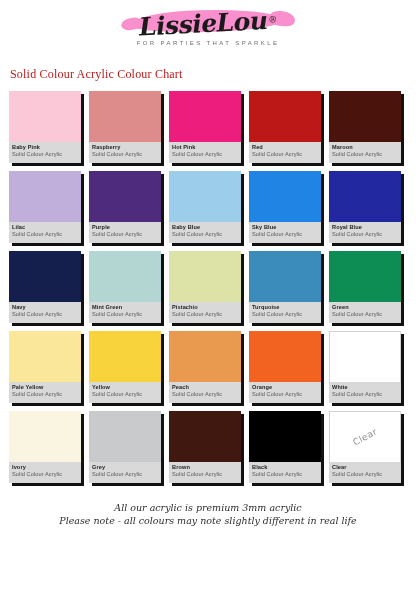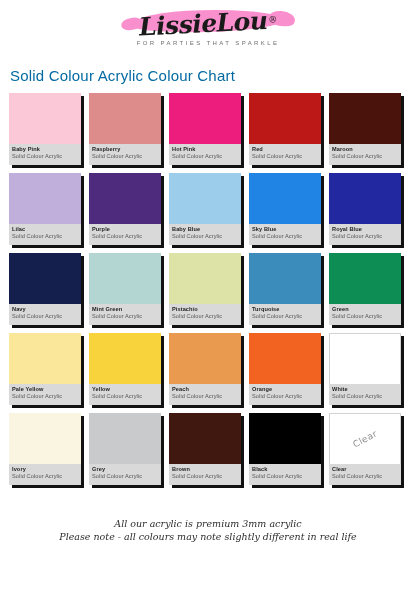--- a/index.html
+++ b/index.html
@@ -44,22 +44,22 @@
   .logo-tag{
     margin-top:-4px;
     font-size:6px;letter-spacing:2.4px;color:#6f6f6f;
     font-family:"Liberation Sans", sans-serif;
     text-align:center;
   }
 
   
   .chart-title{
     margin:9px 0 0 10px;
-    font-family:Liberation Sans, sans-serif;
-    font-size:15px;color:#0369a1;letter-spacing:0.2px;
+    font-family:Liberation Serif, serif;
+    font-size:12px;color:#b91c1c;letter-spacing:0.2px;
   }
 
   
   .grid{
     margin:9px 0 0 9px;
     display:grid;
     grid-template-columns:repeat(5,72px);
     grid-auto-rows:79px;
     column-gap:8px;row-gap:1px;
   }
@@ -90,21 +90,21 @@
     display:flex;align-items:center;justify-content:center;
     pointer-events:none;
   }
   .clear-mark span{
     font-family:"DejaVu Sans", sans-serif;
     font-size:9px;color:#8d8d8d;transform:rotate(-28deg);letter-spacing:0.5px;
   }
 
   
   .footer{
-    margin-top:25px;text-align:center;
+    margin-top:11px;text-align:center;
     font-family:"DejaVu Serif", serif;font-style:italic;
     color:#2d2d2d;
   }
   .footer div{font-size:9.5px;line-height:13px;}
 </style>
 </head>
 <body>
 
 <div class="page">
 

